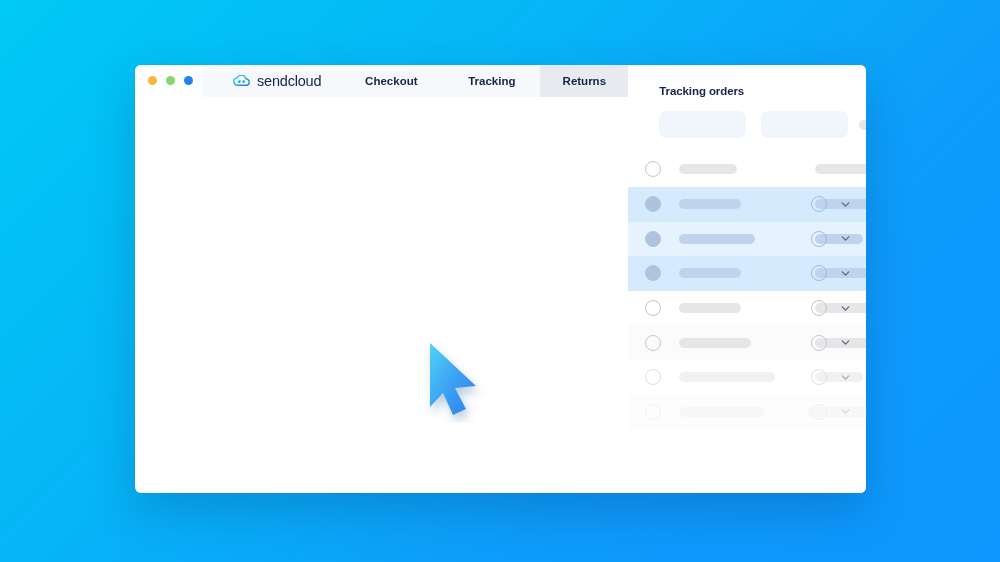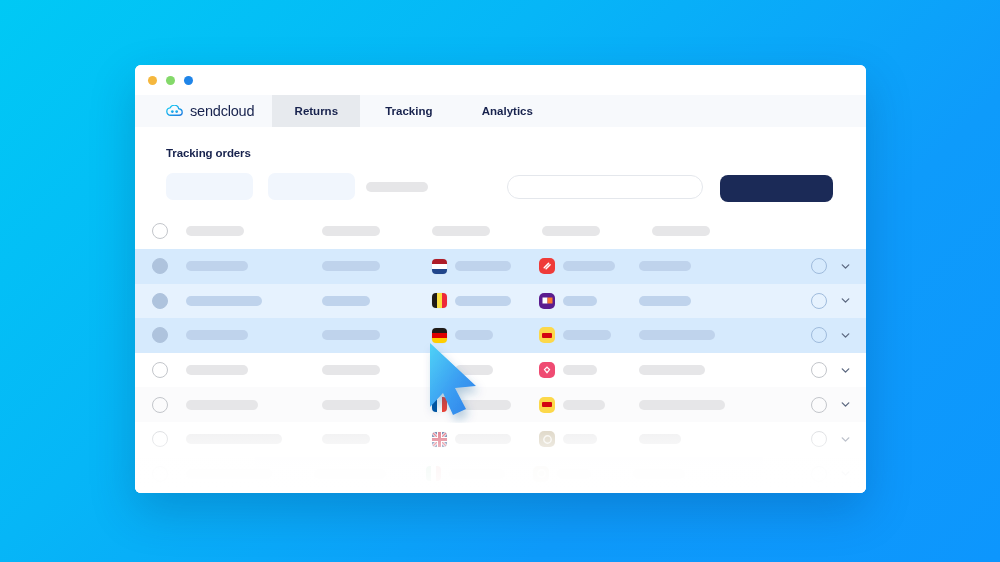--- a/index.html
+++ b/index.html
@@ -18,21 +18,21 @@
     position: absolute;
     left: 135px;
     top: 65px;
     width: 731px;
     height: 428px;
     background: #ffffff;
     border-radius: 6px;
     box-shadow: 0 18px 46px rgba(0,40,90,0.22);
     overflow: hidden;
     display: flex;
-    flex-direction: column;
+    flex-direction: row;
   }
 
   
   .titlebar {
     height: 30px;
     background: #ffffff;
     display: flex;
     align-items: center;
     padding-left: 13px;
     flex: 0 0 auto;
@@ -218,23 +218,23 @@
             </linearGradient>
           </defs>
           <path d="M26.5 20.5H9.2C4.9 20.5 1.6 17.2 1.6 13.1 1.6 9.2 4.6 6 8.4 5.7 9.8 2.5 13 0.4 16.6 0.4c4.3 0 8 3 8.9 7.1 3.9 0.3 6.9 3.5 6.9 7.4 0 3.1-2.4 5.6-5.9 5.6z" fill="none" stroke="url(#cg)" stroke-width="2.6" stroke-linejoin="round"></path>
           <circle cx="12.6" cy="13.2" r="2.7" fill="url(#cg)"></circle>
           <circle cx="21.3" cy="13.2" r="2.7" fill="url(#cg)"></circle>
         </svg>
       </span>
       <span class="brand-name">sendcloud</span>
     </div>
 
+    <div class="navtab t-checkout">Checkout</div>
+    <div class="navtab t-tracking">Tracking</div>
     <div class="navtab t-returns">Returns</div>
-    <div class="navtab t-tracking">Tracking</div>
-    <div class="navtab t-analytics">Analytics</div>
   </div>
 
   <div class="page">
 
     <div class="page-title">Tracking orders</div>
 
     <div class="toolbar">
       <div class="sk-filter f1"></div>
       <div class="sk-filter f2"></div>
       <div class="sk-pill"></div>

